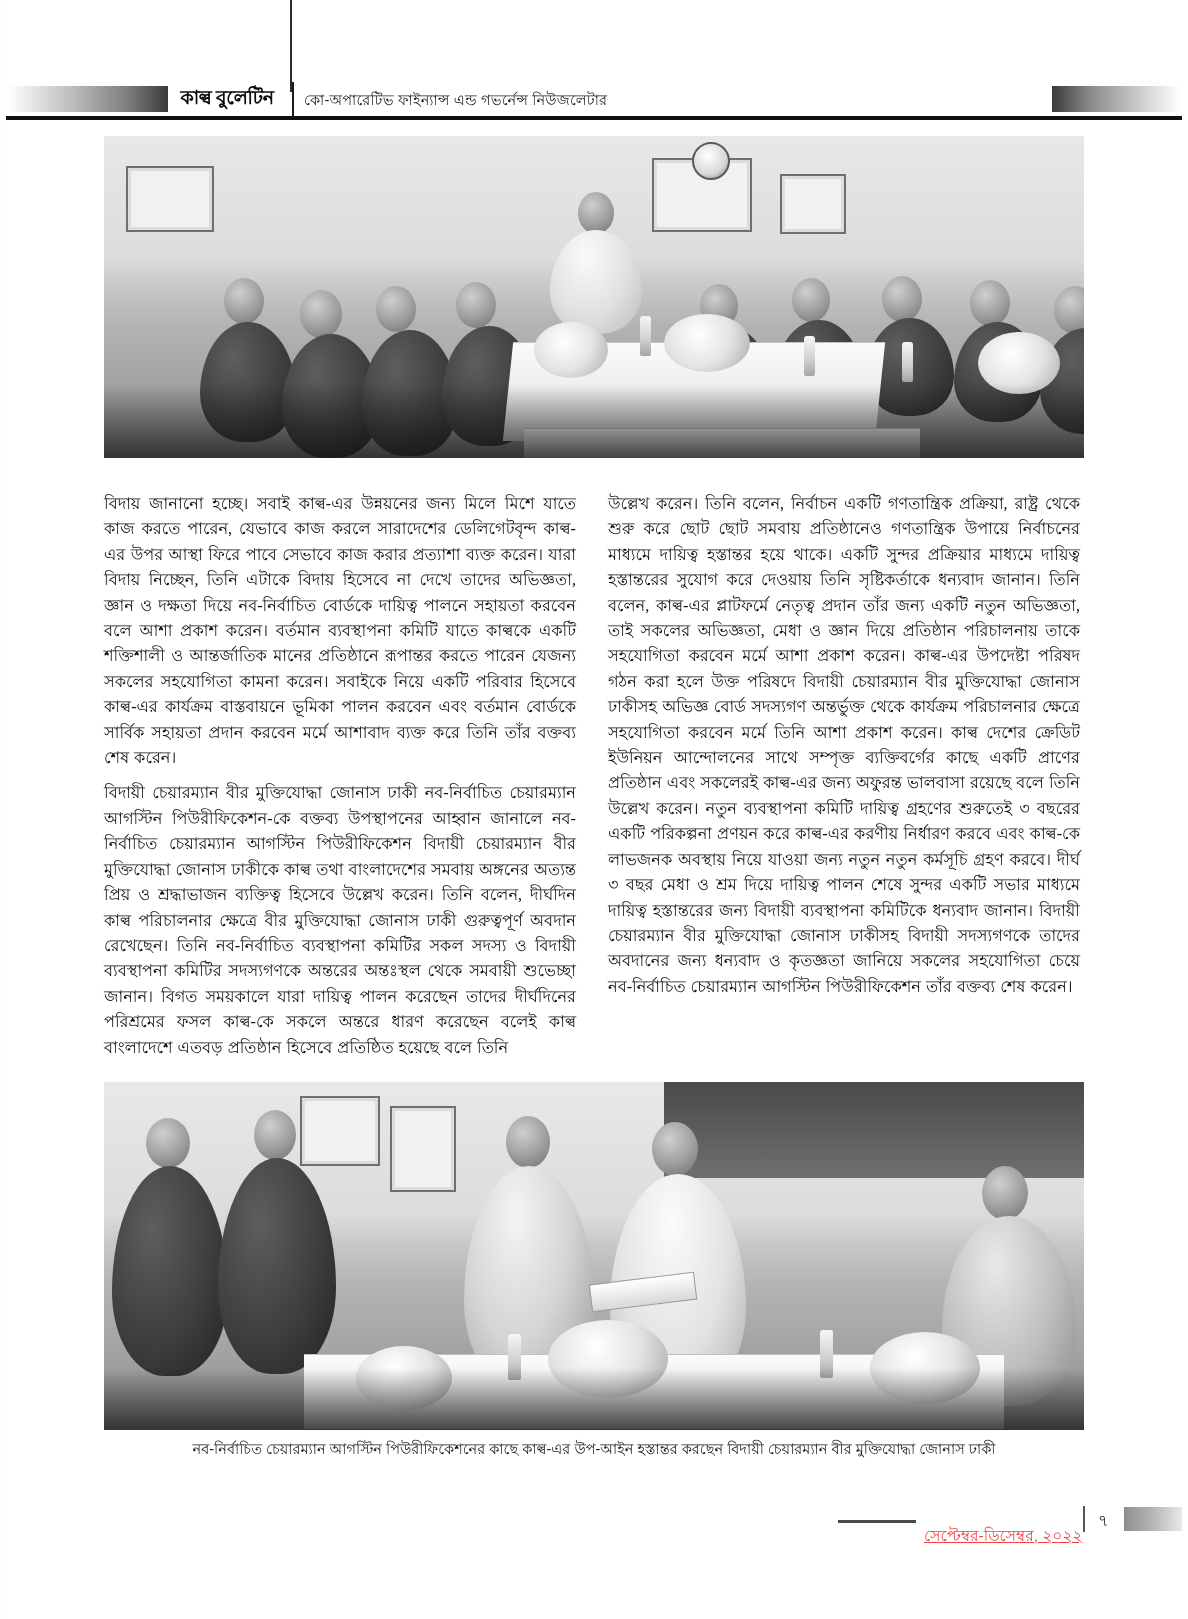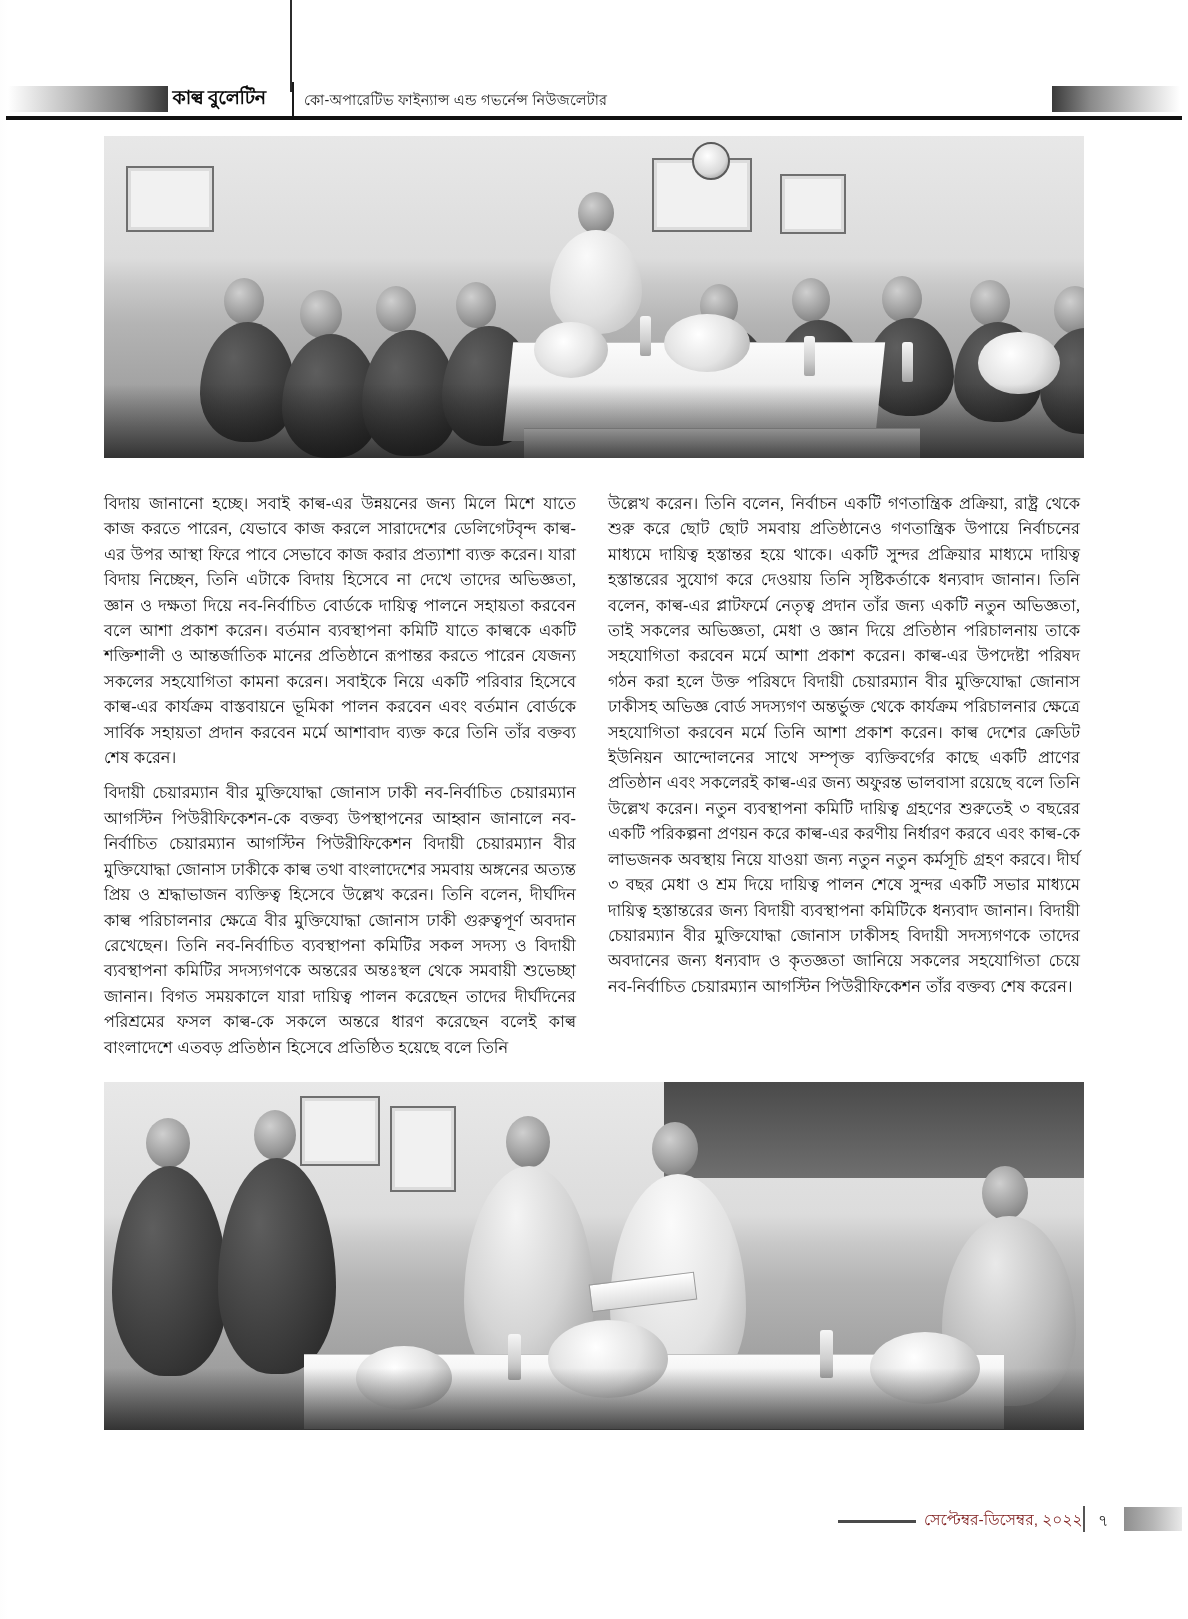--- a/index.html
+++ b/index.html
@@ -48,21 +48,21 @@
     background: linear-gradient(90deg,#ffffff 0%,#bdbdbd 40%,#7d7d7d 75%,#3a3a3a 100%);
   }
   .mast-grad-right {
     position: absolute;
     left: 1052px; top: 4px;
     width: 128px; height: 26px;
     background: linear-gradient(90deg,#3a3a3a 0%,#8a8a8a 30%,#cfcfcf 70%,#ffffff 100%);
   }
   .mast-logo {
     position: absolute;
-    left: 160px; top: 2px;
+    left: 168px; top: 2px;
     width: 118px; height: 30px;
     display: flex;
     align-items: center;
     justify-content: center;
     font-family: "Liberation Sans", sans-serif;
     font-weight: bold;
     font-size: 19px;
     letter-spacing: -0.5px;
     color: #0b0b0b;
     filter: blur(0.35px);
@@ -200,25 +200,26 @@
     width: 1188px; height: 34px;
   }
   .foot-rule {
     position: absolute;
     left: 838px; top: 14px;
     width: 78px; height: 3px;
     background: #4a4a4a;
   }
   .foot-date {
     position: absolute;
-    left: 924px; top: 2px;
+    left: 924px; top: 18px;
     font-family: "Liberation Sans", sans-serif;
     font-size: 15.5px;
-    color: #7f1d1d;
+    color: #ef4444;
     white-space: nowrap;
+    text-decoration: underline;
   }
   .foot-sep {
     position: absolute;
     left: 1083px; top: 0px;
     width: 2px; height: 26px;
     background: #555;
   }
   .foot-page {
     position: absolute;
     left: 1098px; top: 2px;
@@ -335,20 +336,21 @@
     <div class="ph-flower" style="left:444px; top:238px; width:120px; height:78px;"></div>
     <div class="ph-flower" style="left:766px; top:250px; width:110px; height:72px;"></div>
     <div class="ph-flower" style="left:252px; top:264px; width:96px; height:64px;"></div>
 
     <div class="ph-bottle" style="left:404px; top:252px; width:13px; height:46px;"></div>
     <div class="ph-bottle" style="left:716px; top:248px; width:13px; height:48px;"></div>
 
     <div class="ph-shadow" style="left:0; top:286px; width:980px; height:62px;"></div>
   </div>
 
+  <div class="caption caption-bottom">নব-নির্বাচিত চেয়ারম্যান আগস্টিন পিউরীফিকেশনের কাছে কাল্ব-এর উপ-আইন হস্তান্তর করছেন বিদায়ী চেয়ারম্যান বীর মুক্তিযোদ্ধা জোনাস ঢাকী</div>
 
   <div class="footer">
     <div class="foot-rule"></div>
     <div class="foot-date">সেপ্টেম্বর-ডিসেম্বর, ২০২২</div>
     <div class="foot-sep"></div>
     <div class="foot-page">৭</div>
     <div class="foot-grad"></div>
   </div>
 
 </div>

